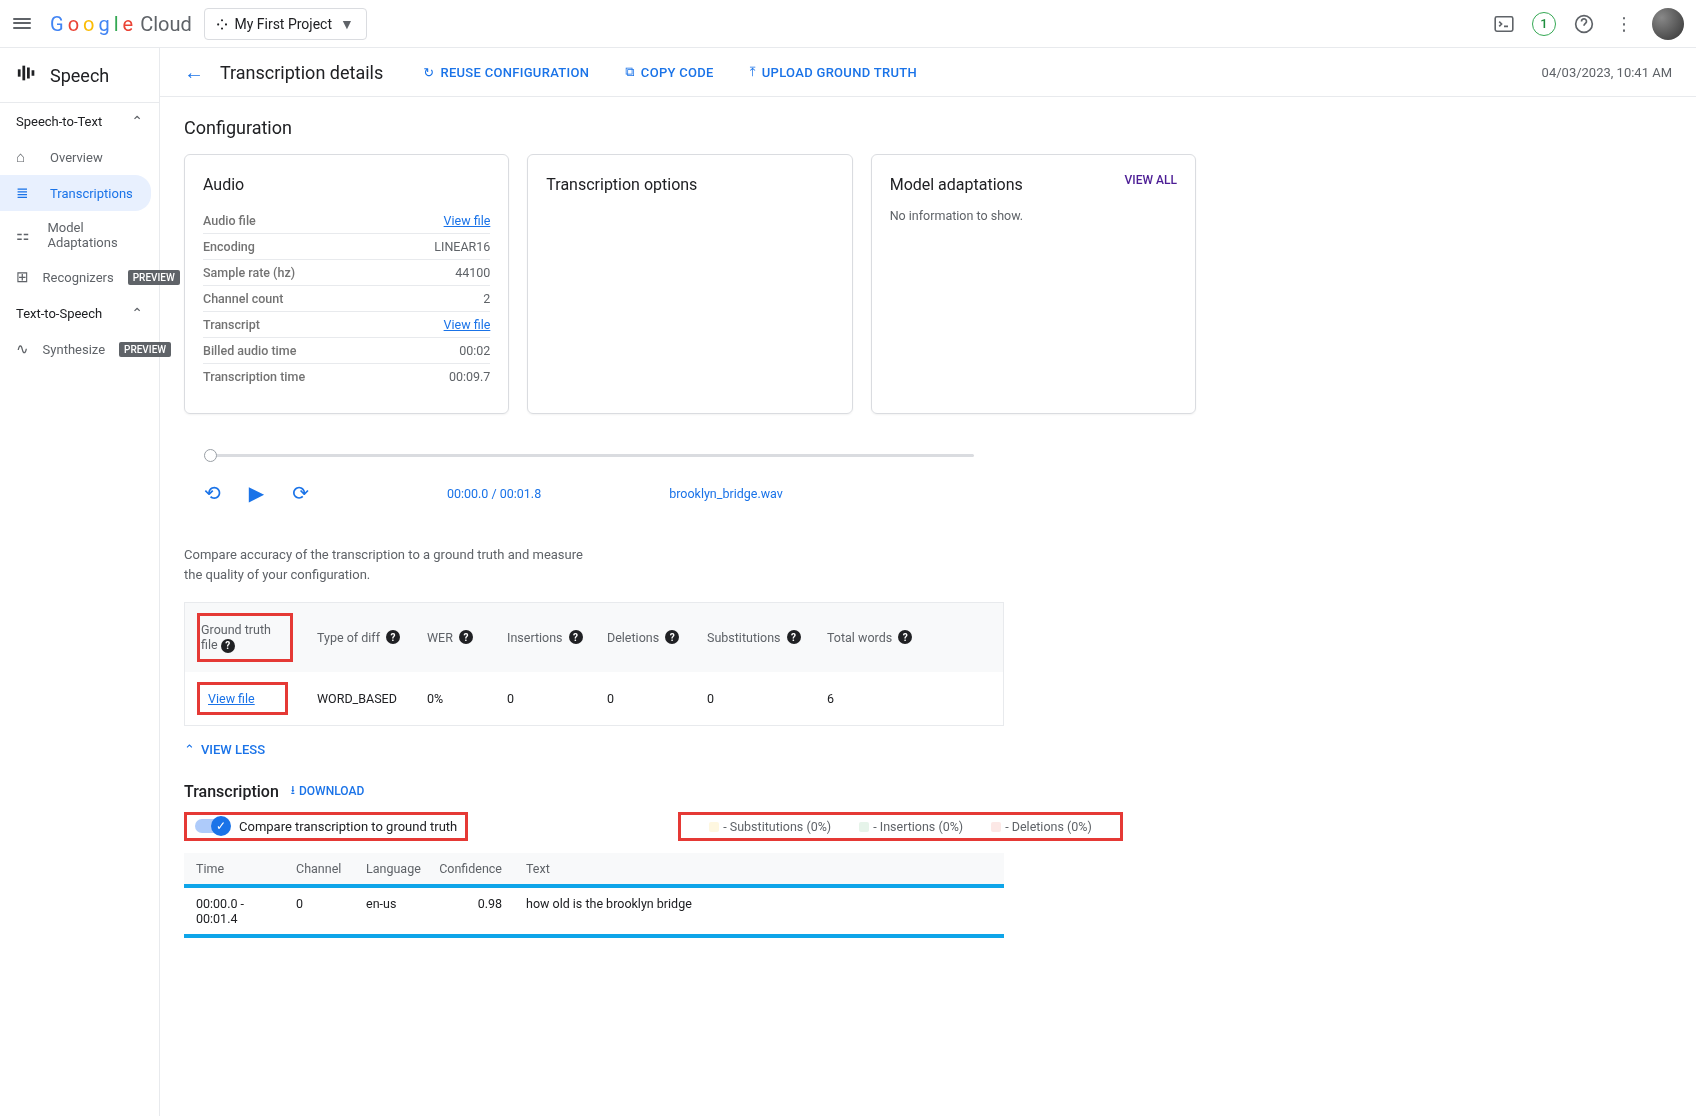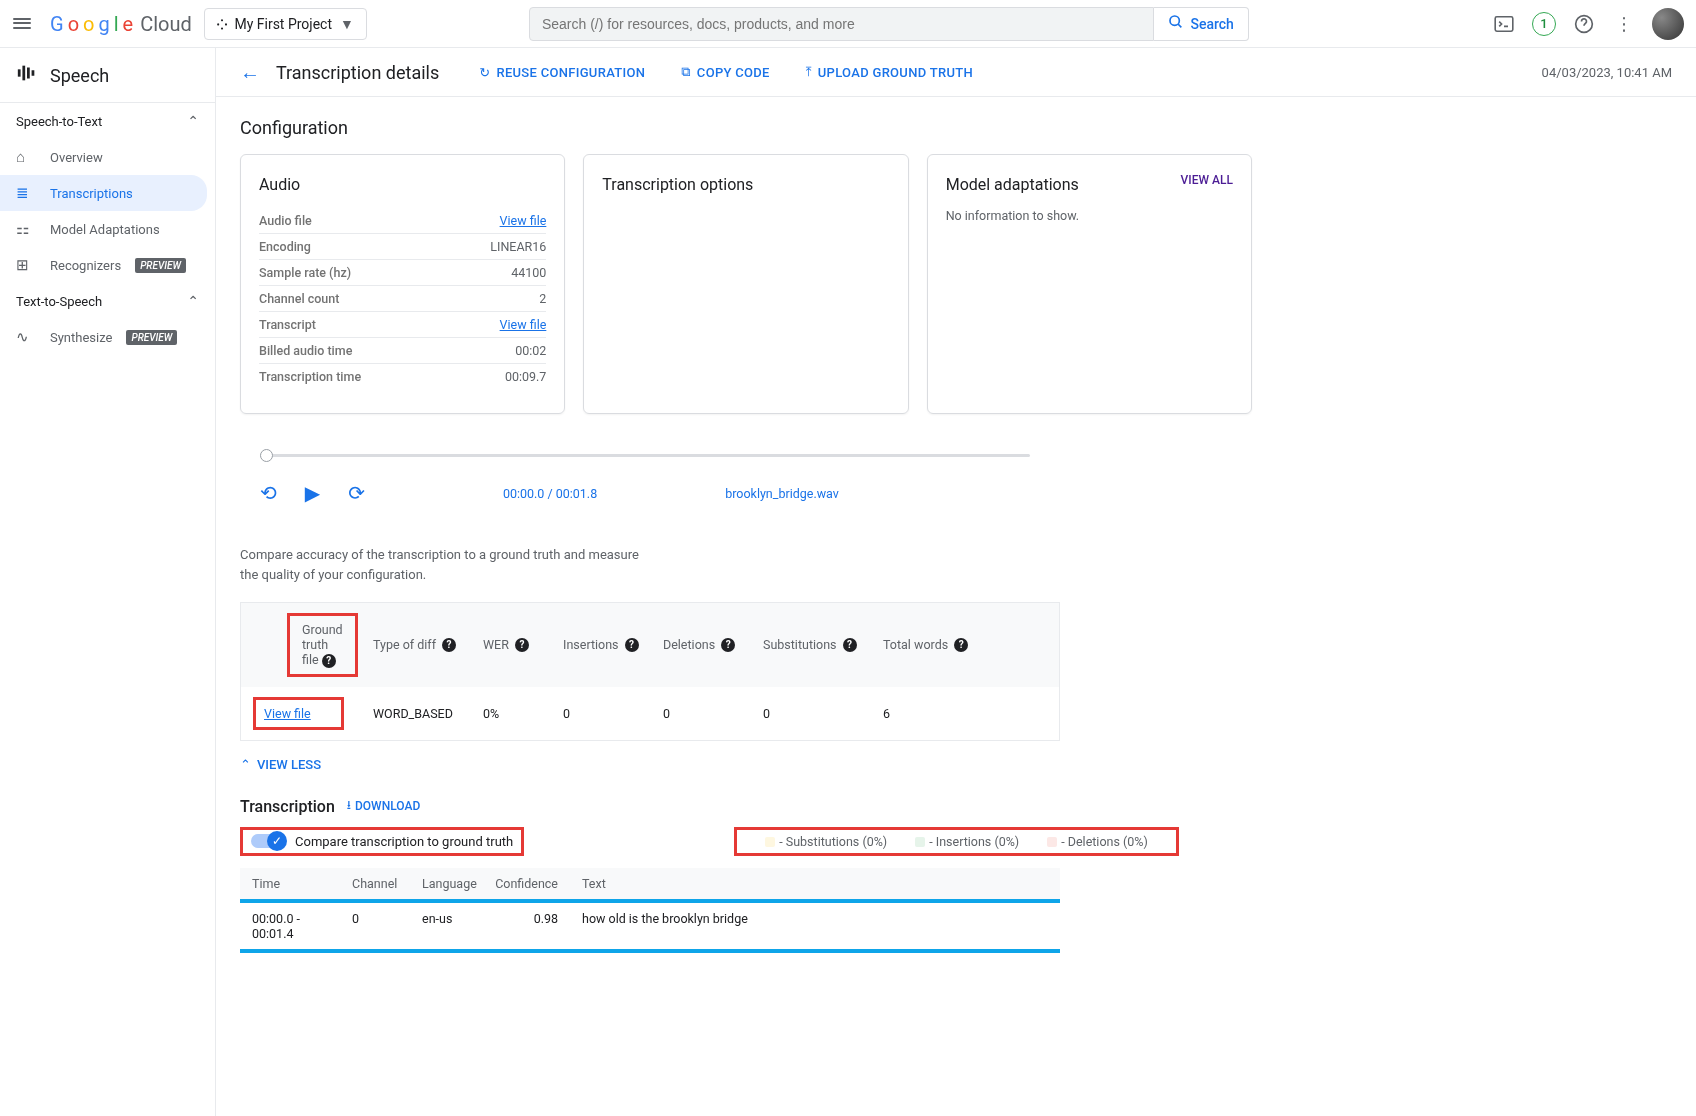--- a/index.html
+++ b/index.html
@@ -20,28 +20,28 @@
 .search-box { flex: 1; display: flex; align-items: center; background: #f1f3f4; border: 1px solid #dadce0; border-radius: 4px 0 0 4px; padding: 0 12px; height: 34px; }
 .search-box input { flex: 1; border: none; background: transparent; outline: none; font-size: 14px; color: #5f6368; }
 .search-btn { display: flex; align-items: center; gap: 6px; border: 1px solid #dadce0; border-left: none; border-radius: 0 4px 4px 0; padding: 0 14px; height: 34px; color: #1a73e8; font-size: 14px; font-weight: 500; cursor: pointer; background: #fff; }
 .topbar-right { display: flex; align-items: center; gap: 16px; margin-left: auto; }
 .icon-btn { width: 24px; height: 24px; display: flex; align-items: center; justify-content: center; cursor: pointer; color: #5f6368; font-size: 18px; }
 .badge-circle { width: 24px; height: 24px; border: 1.5px solid #34a853; border-radius: 50%; display: flex; align-items: center; justify-content: center; font-size: 13px; color: #1e8e3e; font-weight: 500; }
 .avatar { width: 32px; height: 32px; border-radius: 50%; background: radial-gradient(circle at 30% 30%, #888, #333); cursor: pointer; }
 
 
 .layout { display: flex; }
-.sidebar { width: 216px; border-right: 1px solid #e8eaed; min-height: calc(100vh - 48px); }
+.sidebar { width: 160px; border-right: 1px solid #e8eaed; min-height: calc(100vh - 48px); }
 .sidebar-header { display: flex; align-items: center; gap: 12px; padding: 14px 16px; border-bottom: 1px solid #e8eaed; font-size: 18px; font-weight: 400; }
 .sidebar-section { padding: 10px 16px; display: flex; align-items: center; justify-content: space-between; font-size: 13px; color: #202124; cursor: pointer; }
 .sidebar-item { display: flex; align-items: center; gap: 14px; padding: 9px 16px; font-size: 13px; color: #5f6368; cursor: pointer; }
 .sidebar-item.active { background: #e8f0fe; color: #1a73e8; border-radius: 0 16px 16px 0; margin-right: 8px; }
 .sidebar-item .sicon { width: 20px; font-size: 15px; color: #5f6368; }
 .sidebar-item.active .sicon { color: #1a73e8; }
-.preview-badge { background: #5f6368; color: #fff; font-size: 10px; padding: 2px 5px; border-radius: 2px; font-weight: 500; font-style: italic; }
+.preview-badge { background: #5f6368; color: #fff; font-size: 10px; padding: 2px 5px; border-radius: 2px; font-weight: 500; }
 
 
 .content { flex: 1; }
 .page-header { display: flex; align-items: center; gap: 16px; padding: 12px 24px; border-bottom: 1px solid #e8eaed; }
 .back-arrow { color: #1a73e8; font-size: 20px; cursor: pointer; }
 .page-title { font-size: 18px; font-weight: 400; margin-right: 24px; }
 .header-action { display: flex; align-items: center; gap: 6px; color: #1a73e8; font-size: 13px; font-weight: 500; cursor: pointer; letter-spacing: 0.3px; }
 .timestamp { margin-left: auto; color: #5f6368; font-size: 13px; }
 
 .main { padding: 20px 24px; max-width: 1060px; }
@@ -124,34 +124,20 @@
       <span class="g3">o</span>
       <span class="g4">g</span>
       <span class="g5">l</span>
       <span class="g6">e</span>
     <span class="cloud">Cloud</span>
   </div>
   <div class="project-selector">
     <span class="dots">⁘</span>
     <span>My First Project</span>
     <span class="chev">▼</span>
-  </div>
-  <div class="search-wrap">
-    <div class="search-box">
-      <input placeholder="Search (/) for resources, docs, products, and more" style="">
-    </div>
-    <div class="search-btn">
-      <span>
-        <svg width="16" height="16" viewBox="0 0 24 24" fill="none" stroke="#1a73e8" stroke-width="2.5">
-            <circle cx="10" cy="10" r="7"></circle>
-            <line x1="20" y1="20" x2="15" y2="15"></line>
-          </svg>
-      </span>
-      <span>Search</span>
-    </div>
   </div>
   <div class="topbar-right">
     <div class="icon-btn">
       <svg width="20" height="16" viewBox="0 0 24 20" fill="none" stroke="#5f6368" stroke-width="2">
           <rect x="1" y="1" width="22" height="18" rx="2"></rect>
           <path d="M6 7l3 3-3 3M12 13h5"></path>
         </svg>
     </div>
     <div class="badge-circle">
         <span>1</span>
@@ -289,21 +275,21 @@
           <span class="player-time">00:00.0 / 00:01.8</span>
           <span class="player-file">brooklyn_bridge.wav</span>
         </div>
       </div>
 
       <div class="desc">Compare accuracy of the transcription to a ground truth and measure the quality of your configuration.</div>
 
       <div class="acc-table">
         <div class="th-row">
           <div class="acc-cell c1">
-            <span class="hl-block gt-wrap" style="padding:6px 12px;margin-left:34px;">
+            <span class="hl-block gt-wrap" style="padding:6px 1px;">
               <span>Ground truth file</span>
               <span class="help-dot">?</span>
             </span>
           </div>
           <div class="acc-cell c2">
               <span>Type of diff</span>
               <span class="help-dot">?</span>
             </div>
           <div class="acc-cell c3">
               <span>WER</span>

